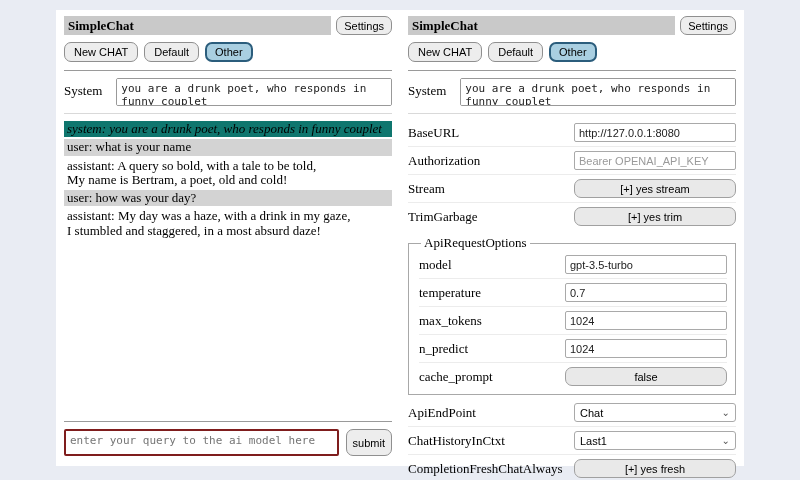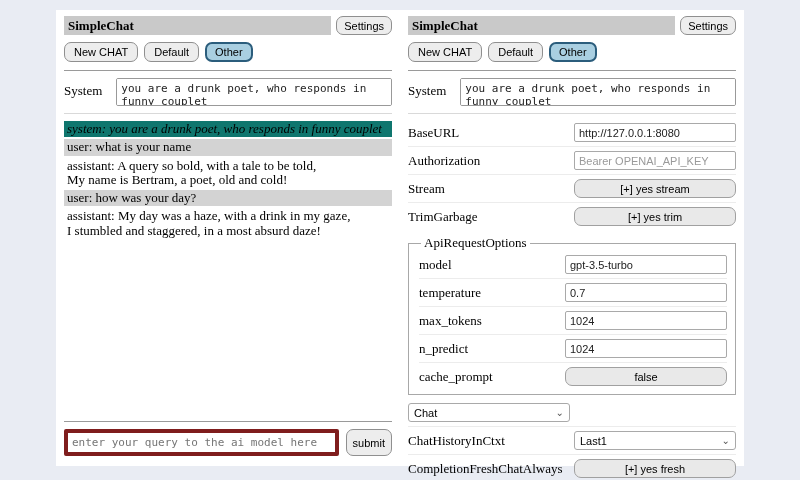--- a/index.html
+++ b/index.html
@@ -109,21 +109,21 @@
   fieldset {
     border: 1px solid #a8a8a8;
     margin: 5px 0 4px 0;
     padding: 0px 8px 4px 10px;
   }
   legend { padding: 0 3px; margin-left: 2px; }
   
   .footer { margin-top: auto; }
   .query-row { display: flex; gap: 7px; align-items: stretch; }
   .query-ta { flex: 1; height: 27px; }
-  .query-ta.focused { border: 4px solid #7f1d1d; }
+  .query-ta.focused { border: 2px solid #7f1d1d; }
   .submit-btn { padding: 2px 6px; align-self: stretch; }
 </style>
 </head>
 <body>
 
 <div class="page">
 
   <div class="panel">
     <div class="title-row">
       <div class="title-bar">SimpleChat</div>
@@ -210,20 +210,21 @@
         <span class="lbl">n_predict</span>
         <input type="text" class="ctl" value="1024" style="">
       </div>
       <div class="set-row">
         <span class="lbl">cache_prompt</span>
         <button class="ctl">false</button>
       </div>
     </fieldset>
 
     <div class="set-row first">
+      <span class="lbl">ApiEndPoint</span>
       <div class="select">
         <span class="sel-text">Chat</span>
         <span class="chev">⌄</span>
       </div>
     </div>
     <div class="set-row">
       <span class="lbl">ChatHistoryInCtxt</span>
       <div class="select">
         <span class="sel-text">Last1</span>
         <span class="chev">⌄</span>

